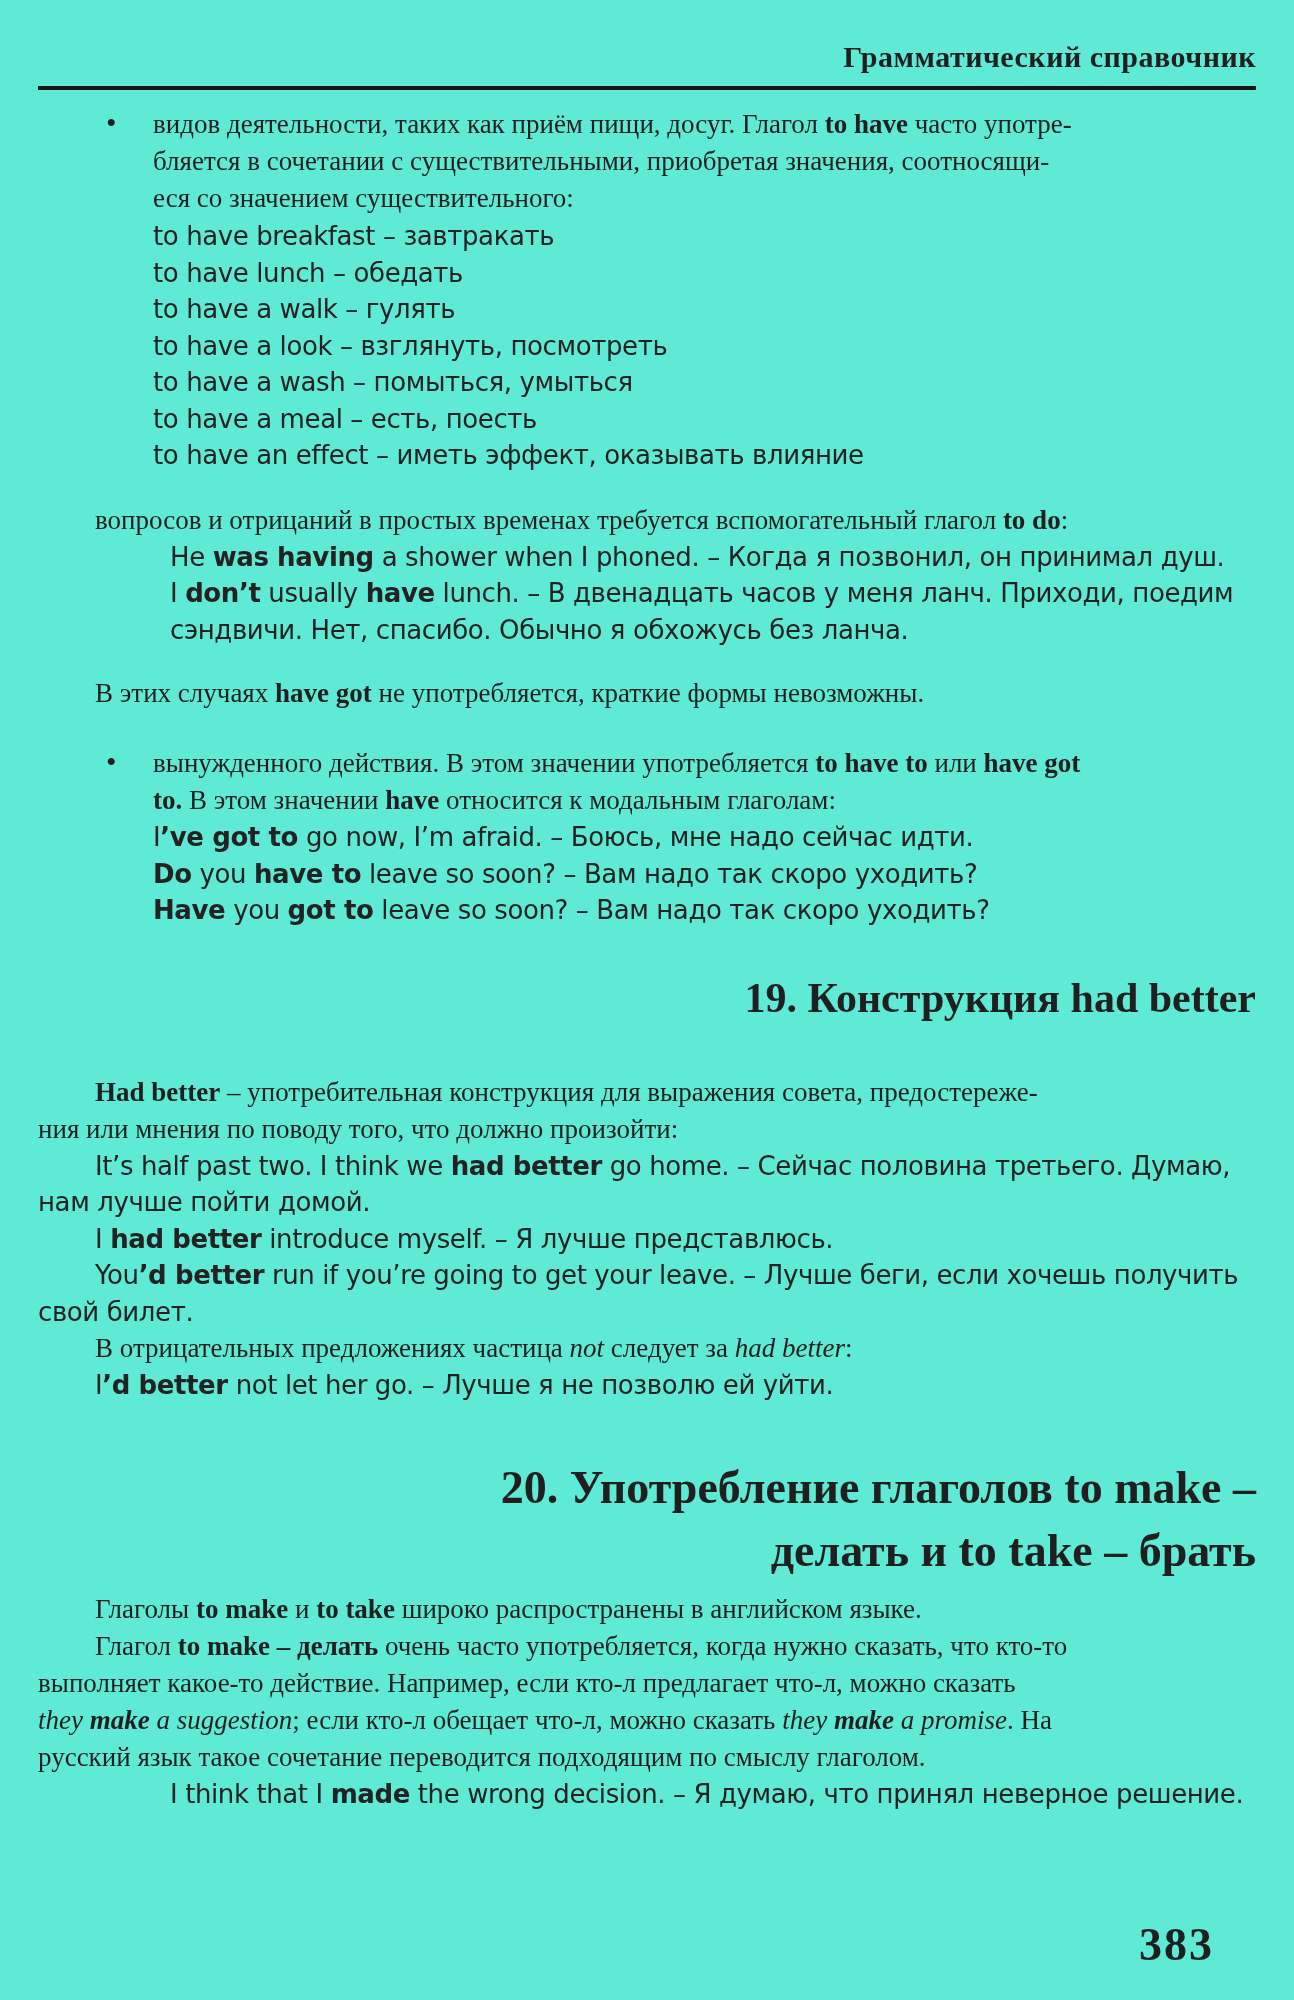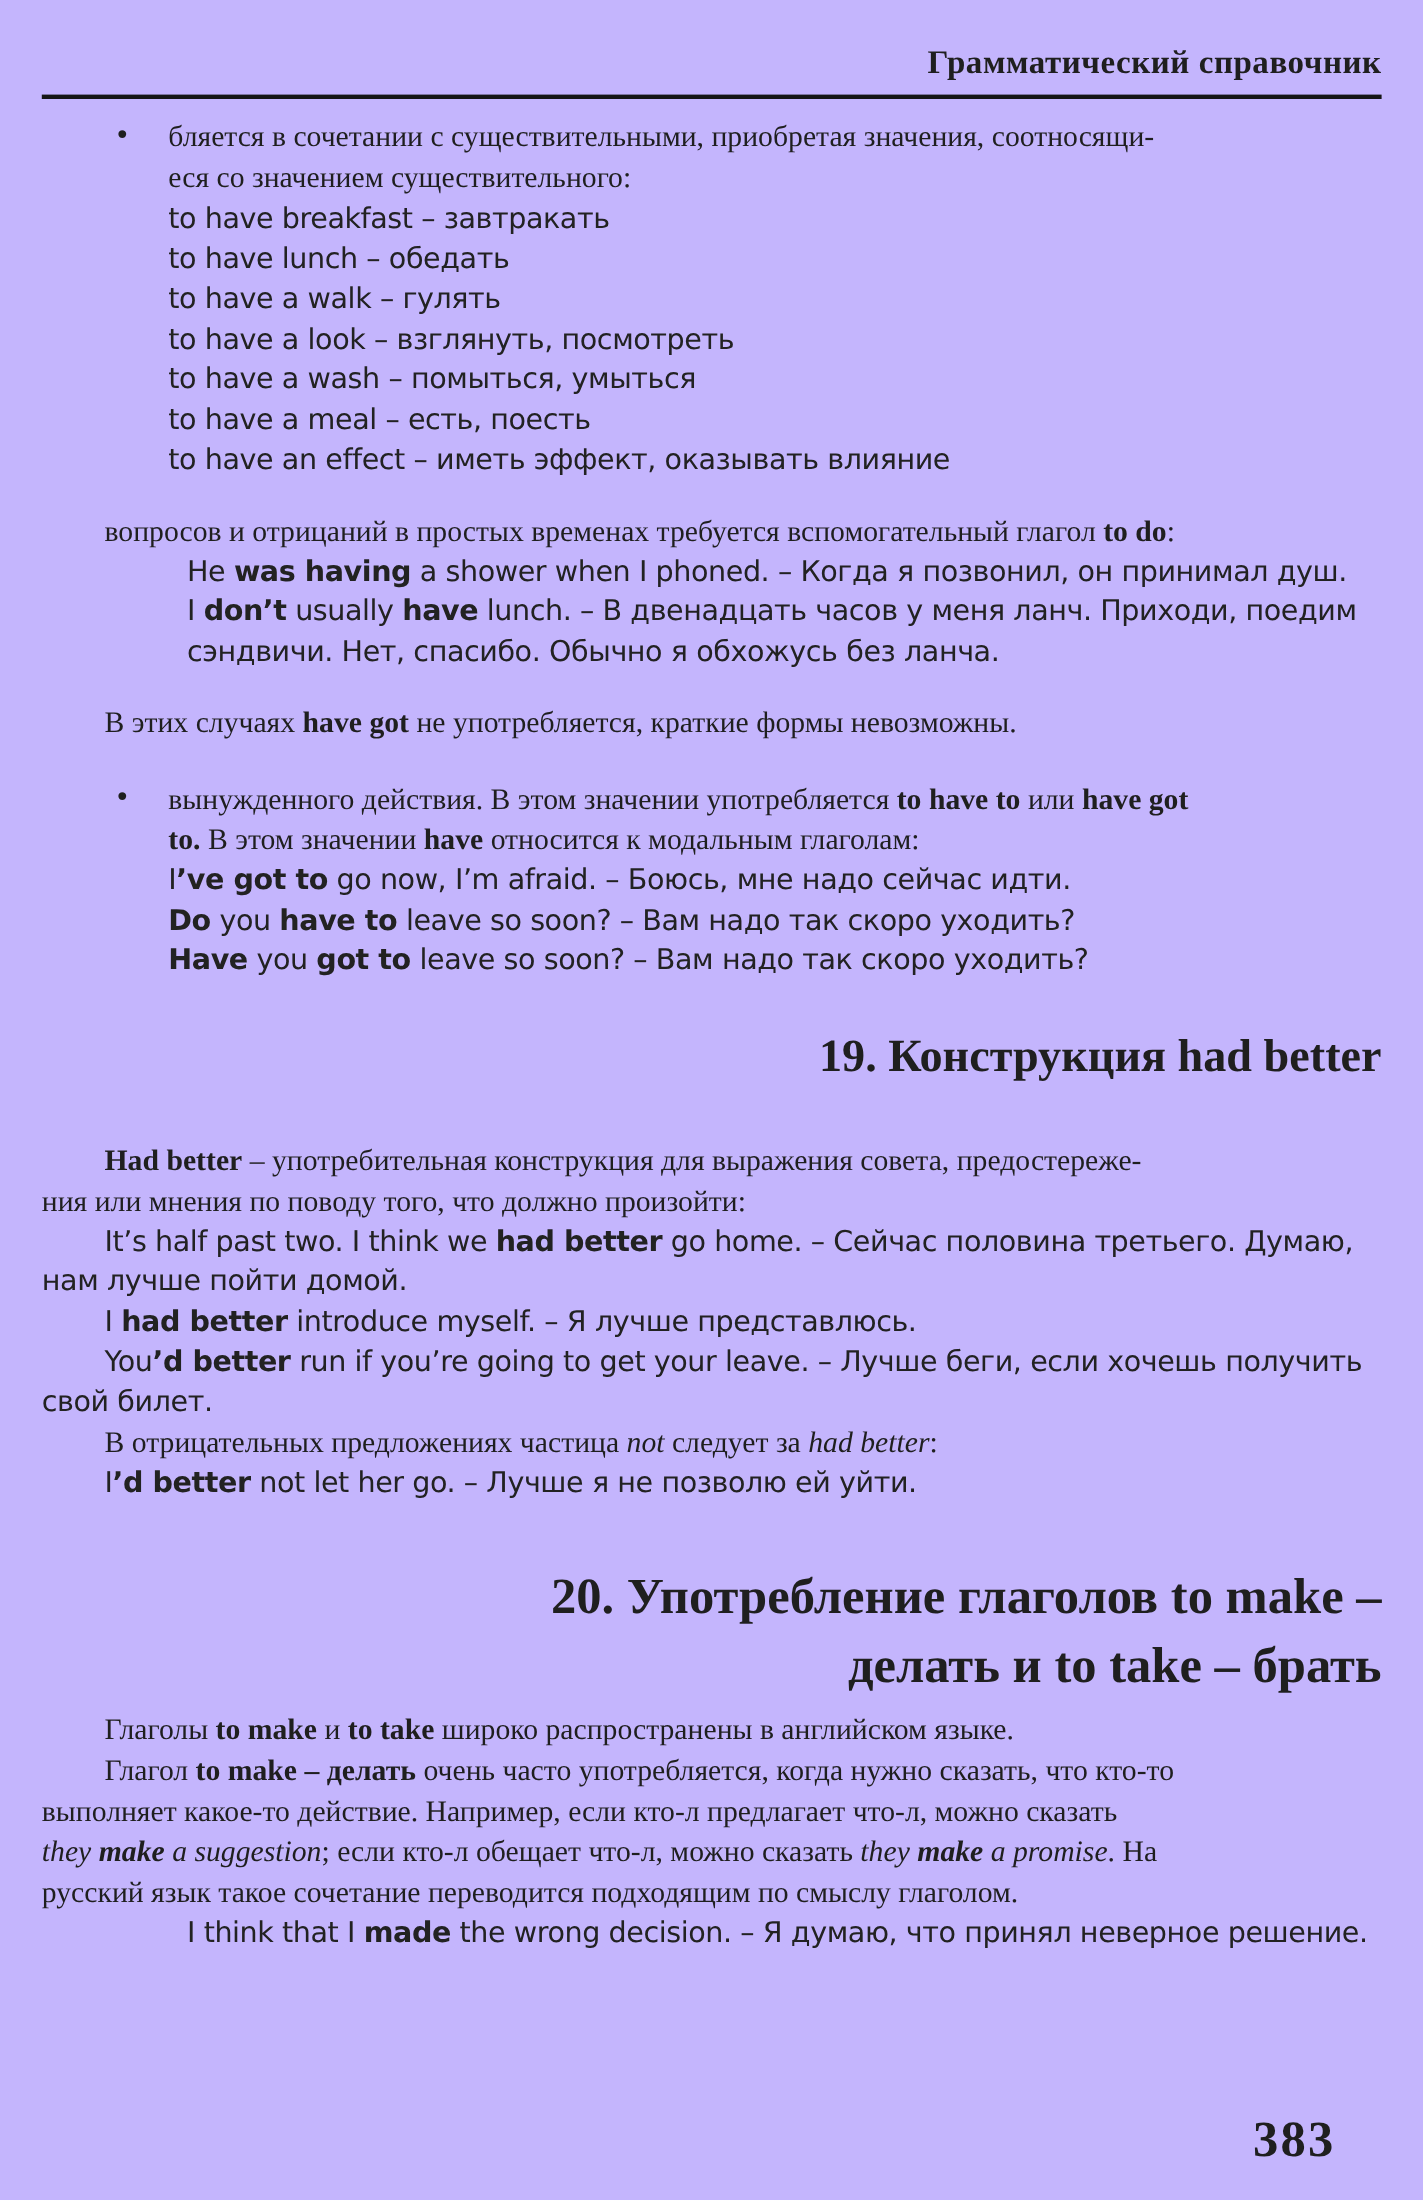--- a/index.html
+++ b/index.html
@@ -1,21 +1,21 @@
 <!DOCTYPE html>
 <html lang="ru"><head>
 <meta charset="utf-8">
 <style>
   html,body{margin:0;padding:0;}
   body{background:#e9e9e9;}
   .page{
     position:relative;
     width:1294px;height:2000px;
     margin:0 auto;
-    background:#c4b5fd;
+    background:#5eead4;
     color:#1f1f1f;
     overflow:hidden;
     font-family:"Liberation Serif","DejaVu Serif",serif;
     box-sizing:border-box;
     padding:0 38px;
   }
   .running-head{
     margin-top:40px;
     text-align:right;
     font-size:30px;
@@ -72,20 +72,21 @@
 </style>
 </head>
 <body>
 
 <div class="page" data-name="book-page">
   <div class="running-head" data-name="running-header">Грамматический справочник</div>
   <div class="head-rule" data-name="header-rule"></div>
   <div data-name="page-content" id="content">
       <div class="blk bullet" data-name="bullet-have-nouns">
         <span class="marker" data-name="bullet-icon">•</span>
+        <div class="line" data-name="text-line"><span data-name="text-segment">видов деятельности, таких как приём пищи, досуг. Глагол </span><span class="b" data-name="text-segment">to have</span><span data-name="text-segment"> часто употре-</span></div>
         <div class="line" data-name="text-line"><span data-name="text-segment">бляется в сочетании с существительными, приобретая значения, соотносящи-</span></div>
         <div class="line" data-name="text-line"><span data-name="text-segment">еся со значением существительного:</span></div>
       </div>
       <div class="blk ex ex-list-b" data-name="have-noun-examples">
         <div class="line" data-name="text-line"><span data-name="text-segment">to have breakfast – завтракать</span></div>
         <div class="line" data-name="text-line"><span data-name="text-segment">to have lunch – обедать</span></div>
         <div class="line" data-name="text-line"><span data-name="text-segment">to have a walk – гулять</span></div>
         <div class="line" data-name="text-line"><span data-name="text-segment">to have a look – взглянуть, посмотреть</span></div>
         <div class="line" data-name="text-line"><span data-name="text-segment">to have a wash – помыться, умыться</span></div>
         <div class="line" data-name="text-line"><span data-name="text-segment">to have a meal – есть, поесть</span></div>

